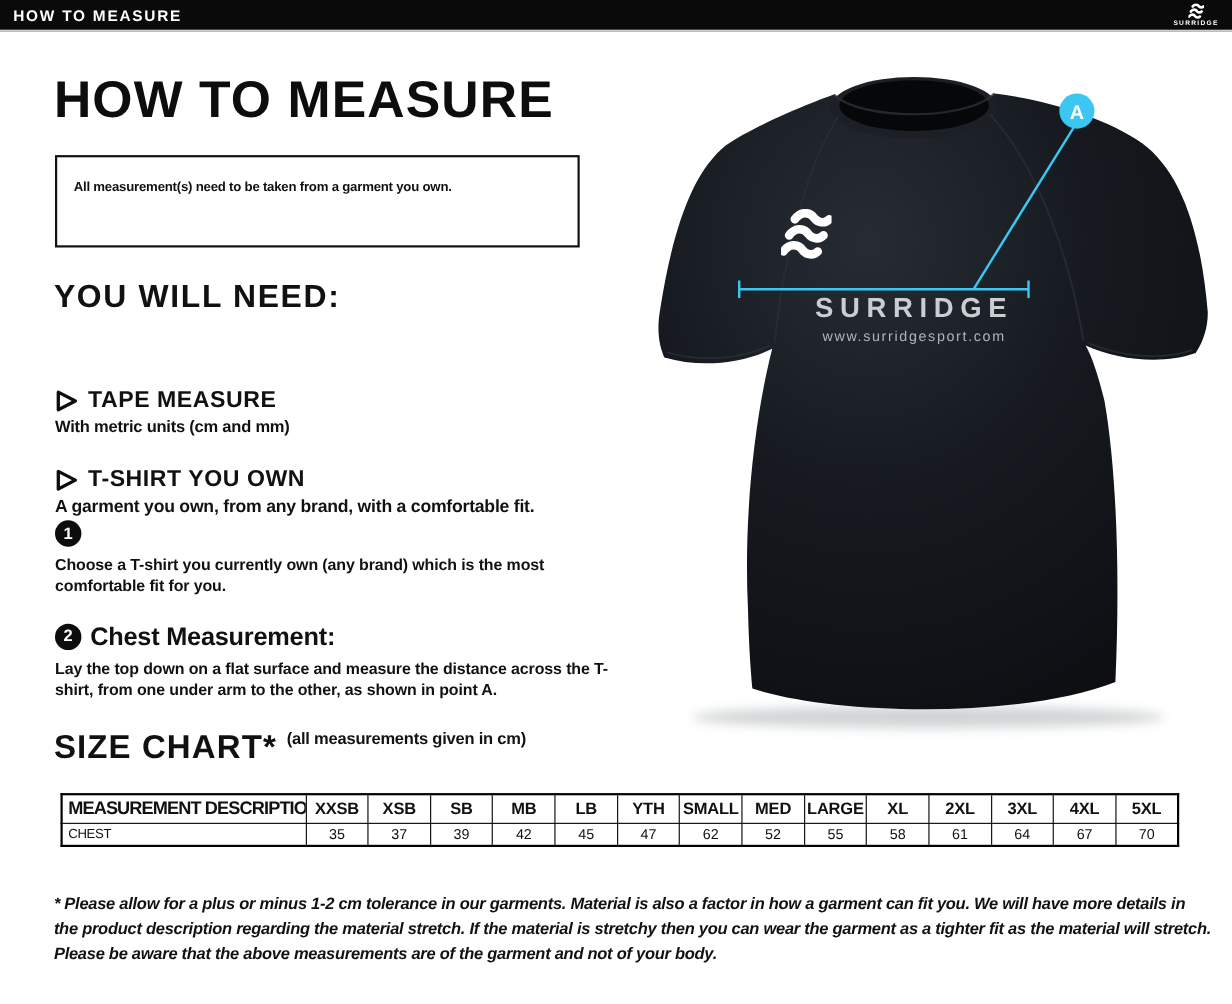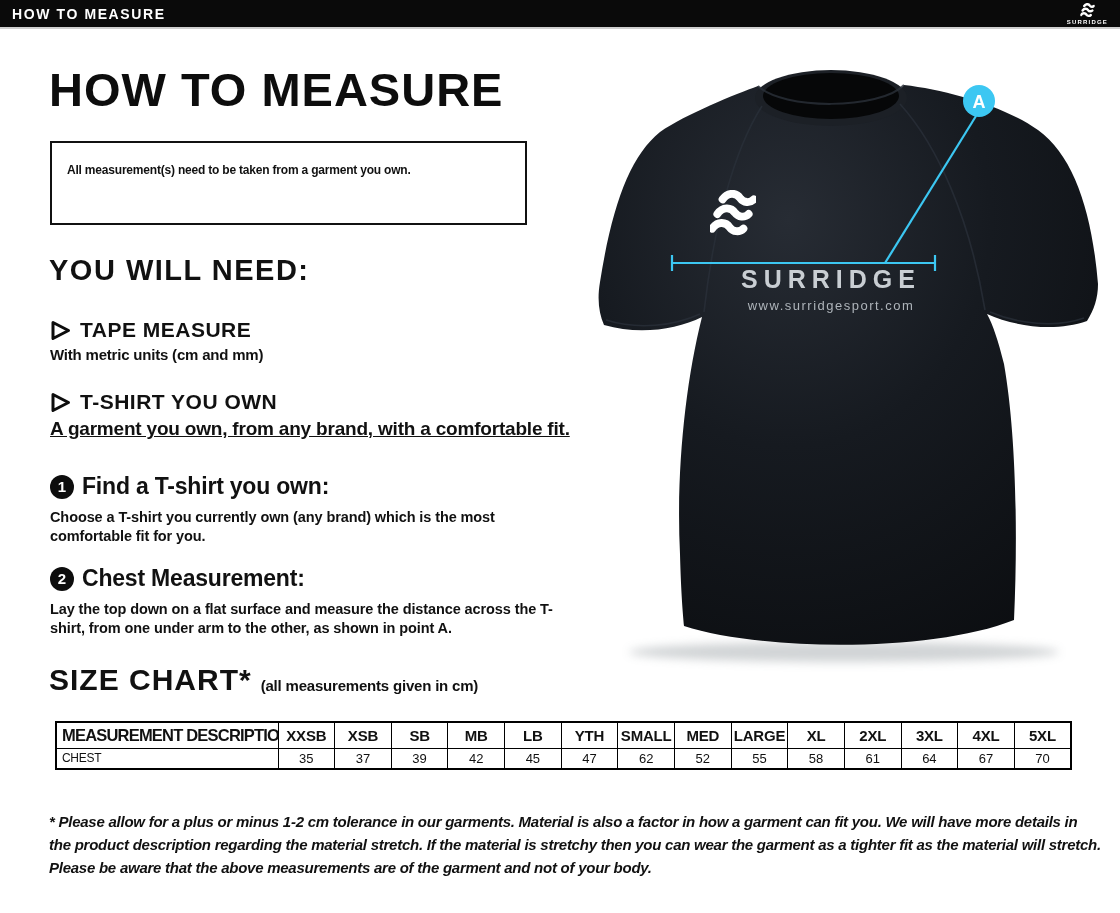--- a/index.html
+++ b/index.html
@@ -34,39 +34,39 @@
   .note-text { font-size:12px; font-weight:bold; line-height:28px; letter-spacing:-0.2px; }
 
   .ywn-heading {
     position:absolute; left:49px; top:254px;
     font-size:29px; font-weight:bold; letter-spacing:1.5px;
   }
 
   .need-item { position:absolute; left:50px; }
   .need-item-1 { top:318px; }
   .need-item-2 { top:390px; }
-  .need-head { display:flex; align-items:center; gap:9px; }
+  .need-head { display:flex; align-items:center; gap:9px;margin-top:34px; }
   .need-title { font-size:21px; font-weight:bold; letter-spacing:0.5px; }
   .need-desc { font-size:15px; font-weight:bold; margin-top:4px; letter-spacing:-0.2px; }
-  .need-item-2 .need-desc { font-size:19px;text-decoration:underline; }
+  .need-item-2 .need-desc { font-size:16px; }
 
   .step { position:absolute; left:50px; width:540px; }
   .step-1 { top:473px; }
   .step-2 { top:565px; }
   .step-head { display:flex; align-items:center; gap:8px; }
   .step-num {
     width:24px; height:24px; border-radius:50%; background:#0d0d0d; color:#fff;
     font-size:15px; font-weight:bold; display:flex; align-items:center; justify-content:center;
     flex:0 0 24px;
   }
   .step-title { font-size:23px; font-weight:bold; letter-spacing:-0.2px; }
   .step-body { margin-top:8px; font-size:14.5px; font-weight:bold; line-height:19px; width:530px; letter-spacing:-0.1px; }
 
   
-  .size-heading-row { position:absolute; left:49px; top:663px; display:flex; align-items:flex-end; }
+  .size-heading-row { position:absolute; left:49px; top:663px; display:flex; }
   .size-chart-title { font-size:30px; font-weight:bold; letter-spacing:1px; }
   .size-chart-sub { font-size:15px; font-weight:bold; margin-left:9px; padding-bottom:3px; letter-spacing:-0.2px; }
 
   table.size-table {
     position:absolute; left:55px; top:721px; width:1017px;
     border-collapse:collapse; table-layout:fixed;
     border:2px solid #000;
   }
   .size-table th, .size-table td { border:1.5px solid #000; text-align:center; padding:0; overflow:hidden; white-space:nowrap; }
   .size-table .desc { text-align:left; padding-left:5px; width:222px; }
@@ -135,21 +135,20 @@
         <polygon points="3,2.5 18.5,10.5 3,18.5" fill="#ffffff" stroke="#0d0d0d" stroke-width="3" stroke-linejoin="round"></polygon>
       </svg>
       <span class="need-title">T-SHIRT YOU OWN</span>
     </div>
     <p class="need-desc">A garment you own, from any brand, with a comfortable fit.</p>
   </div>
 
   <div class="step step-1">
     <div class="step-head">
       <span class="step-num">1</span>
-      <span class="step-title">Find a T-shirt you own:</span>
     </div>
     <p class="step-body">Choose a T-shirt you currently own (any brand) which is the most comfortable fit for you.</p>
   </div>
 
   <div class="step step-2">
     <div class="step-head">
       <span class="step-num">2</span>
       <span class="step-title">Chest Measurement:</span>
     </div>
     <p class="step-body">Lay the top down on a flat surface and measure the distance across the T-shirt, from one under arm to the other, as shown in point A.</p>

